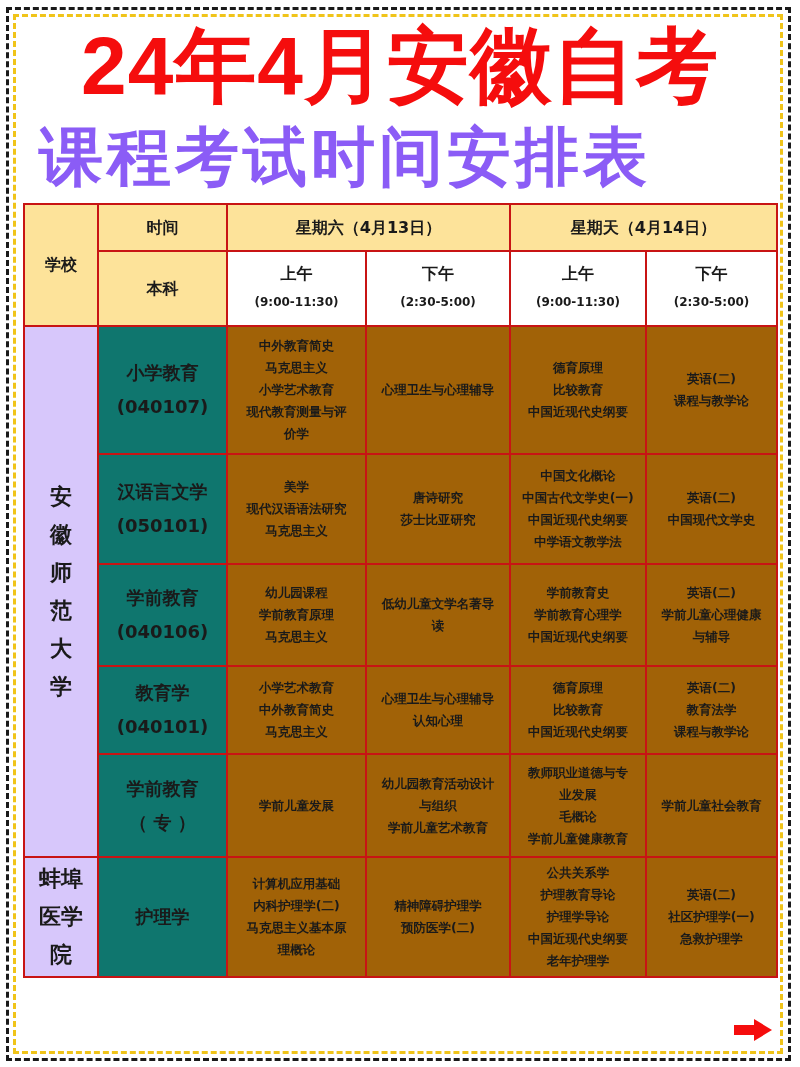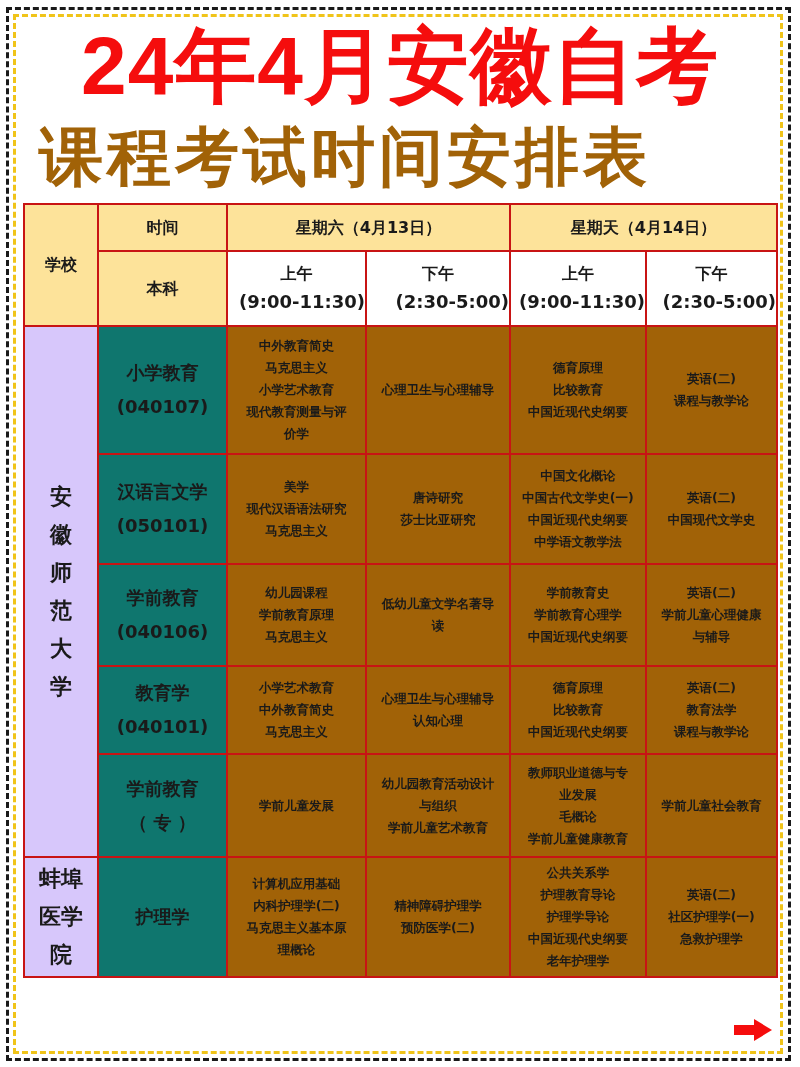--- a/index.html
+++ b/index.html
@@ -14,35 +14,35 @@
     border: 3px dashed #f0c419;
   }
   .title-main {
     position: absolute; left: 0; top: 18px; width: 800px; text-align: center;
     font-family: "Liberation Sans", sans-serif; font-weight: 900;
     font-size: 82px; line-height: 96px; color: #f50d0d; letter-spacing: 1px;
   }
   .title-sub {
     position: absolute; left: 0; top: 118px; width: 690px; text-align: center;
     font-family: "Liberation Sans", sans-serif; font-weight: 900;
-    font-size: 64px; line-height: 78px; color: #a16207; letter-spacing: 4px;
+    font-size: 64px; line-height: 78px; color: #8b5cf6; letter-spacing: 4px;
   }
   table.schedule {
     position: absolute; left: 23px; top: 203px; width: 753px;
     border-collapse: collapse; table-layout: fixed;
     border: 2px solid #c81414;
   }
   table.schedule td {
     border: 2px solid #c81414; text-align: center; vertical-align: middle;
     font-size: 12.5px; line-height: 22px; font-weight: 600; color: #1a1a1a;
   }
   .hdr { background: #fde39a; font-size: 16px !important; font-weight: bold; }
   .slot { background: #ffffff; }
   .slot .p { display: block; font-size: 16px; font-weight: 700; line-height: 26px; }
-  .slot .t { display: block; font-size: 18px; font-weight: 700; line-height: 30px; text-align: right; }
+  .slot .t { display: block; font-size: 12px; font-weight: 700; line-height: 30px; }
   .school { background: #d7c7fb; font-size: 22px !important; font-weight: 700 !important; line-height: 38px !important; }
   .major { background: #0f766e; font-size: 18px !important; font-weight: normal; line-height: 34px !important; }
   .course { background: #a16207; }
   .course span { display: block; }
   .footer-cta {
     position: absolute; right: 28px; top: 1010px; height: 40px;
     display: flex; align-items: center; gap: 14px;
     color: #f50d0d; font-family: "Liberation Sans", sans-serif; font-weight: 900; font-size: 30px;
   }
   .arrow { display: inline-block; width: 38px; height: 22px; position: relative; }

